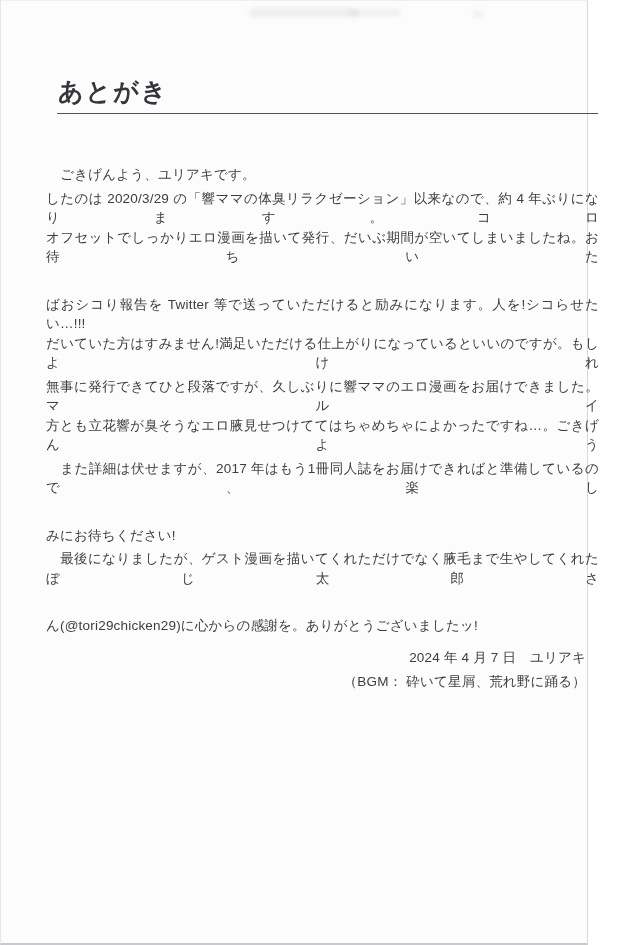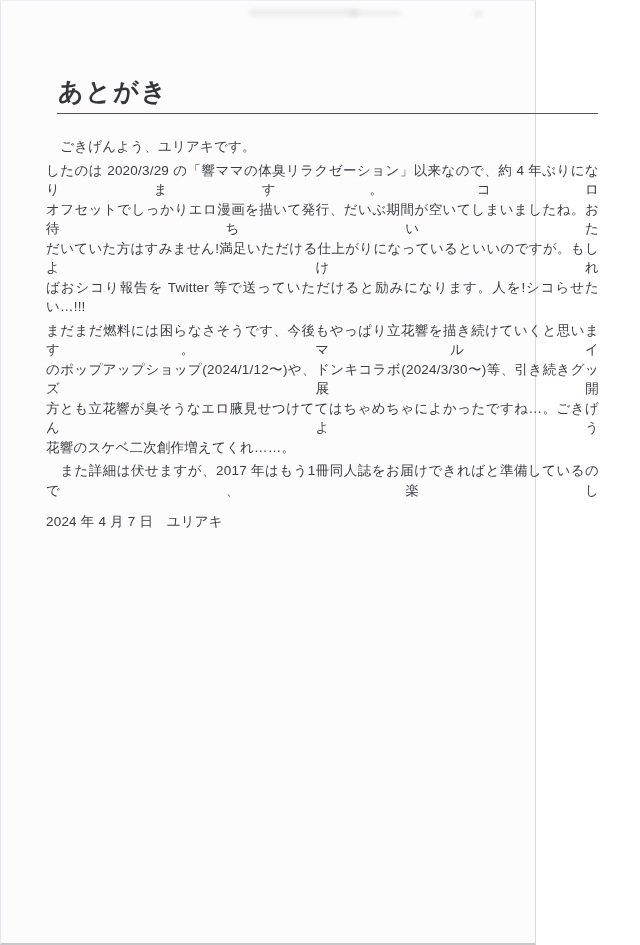--- a/index.html
+++ b/index.html
@@ -4,21 +4,21 @@
 <style>
   html,body{margin:0;padding:0;}
   body{
     width:640px;height:945px;
     background:#ffffff;
     font-family:"Liberation Sans","DejaVu Sans",sans-serif;
     overflow:hidden;
   }
   .page{
     position:relative;
-    width:536px;height:945px;
+    width:588px;height:945px;
     background:#fcfcfc;
     box-sizing:border-box;
     border-left:1px solid #e7e7ea;
     border-right:1px solid #d9d9dc;
     border-top:1px solid #efeff1;
     border-bottom:2px solid #c9c9cc;
     color:#3c3d42;
   }
   
   .smudge{
@@ -52,24 +52,25 @@
     font-size:13.5px;
     line-height:19.5px;
     letter-spacing:0.2px;
   }
   .para{margin:0 0 4px 0;}
   .line{
     text-align:justify;
     text-align-last:justify;
     white-space:normal;
   }
-  .line.last{text-align-last:left;}
+  .line.last{text-align-last:left;margin-top:28px;}
   .line.indent{text-indent:1.05em;}
   .signoff{
     margin-top:12px;
+    text-align:right;
     padding-right:13px;
   }
   .signoff .date-line{margin:0 0 5px 0;}
   .signoff .bgm-line{margin:0;}
 </style>
 </head>
 <body>
 
 <div class="page">
 
@@ -82,34 +83,38 @@
 
   <div class="body-text">
 
     <div class="para">
       <div class="line last indent">ごきげんよう、ユリアキです。</div>
     </div>
 
     <div class="para">
       <div class="line">したのは 2020/3/29 の「響ママの体臭リラクゼーション」以来なので、約 4 年ぶりになります。コロ</div>
       <div class="line">オフセットでしっかりエロ漫画を描いて発行、だいぶ期間が空いてしまいましたね。お待ちいた</div>
+      <div class="line last">ばおシコり報告を Twitter 等で送っていただけると励みになります。人を!シコらせたい…!!!</div>
       <div class="line">だいていた方はすみません!満足いただける仕上がりになっているといいのですが。もしよけれ</div>
-      <div class="line last">ばおシコり報告を Twitter 等で送っていただけると励みになります。人を!シコらせたい…!!!</div>
     </div>
 
     <div class="para">
-      <div class="line">まだまだ燃料には困らなさそうです、今後もやっぱり立花響を描き続けていくと思います。マルイ</div>
-      <div class="line">のポップアップショップ(2024/1/12〜)や、ドンキコラボ(2024/3/30〜)等、引き続きグッズ展開</div>
+      <div class="line">無事に発行できてひと段落ですが、久しぶりに響ママのエロ漫画をお届けできました。マルイ</div>
       <div class="line">方とも立花響が臭そうなエロ腋見せつけててはちゃめちゃによかったですね…。ごきげんよう</div>
-      <div class="line last">花響のスケベ二次創作増えてくれ……。</div>
     </div>
 
     <div class="para">
       <div class="line indent">また詳細は伏せますが、2017 年はもう1冊同人誌をお届けできればと準備しているので、楽し</div>
+      <div class="line last">みにお待ちください!</div>
     </div>
 
+    <div class="para">
+      <div class="line indent">最後になりましたが、ゲスト漫画を描いてくれただけでなく腋毛まで生やしてくれたぼじ太郎さ</div>
+      <div class="line last">ん(@tori29chicken29)に心からの感謝を。ありがとうございましたッ!</div>
+    </div>
 
     <div class="signoff">
       <p class="date-line">2024 年 4 月 7 日　ユリアキ</p>
+      <p class="bgm-line">（BGM： 砕いて星屑、荒れ野に踊る）</p>
     </div>
 
   </div>
 </div>
 
 </body></html>

